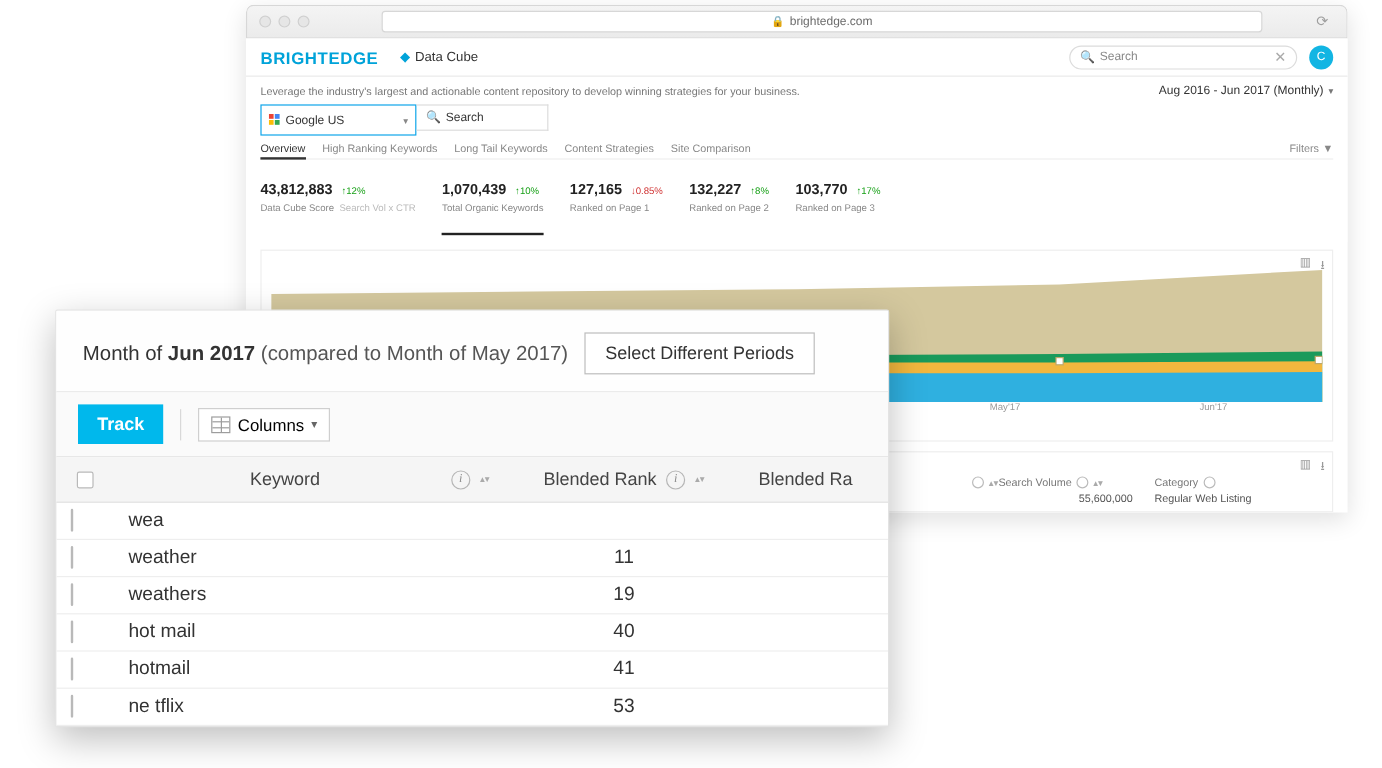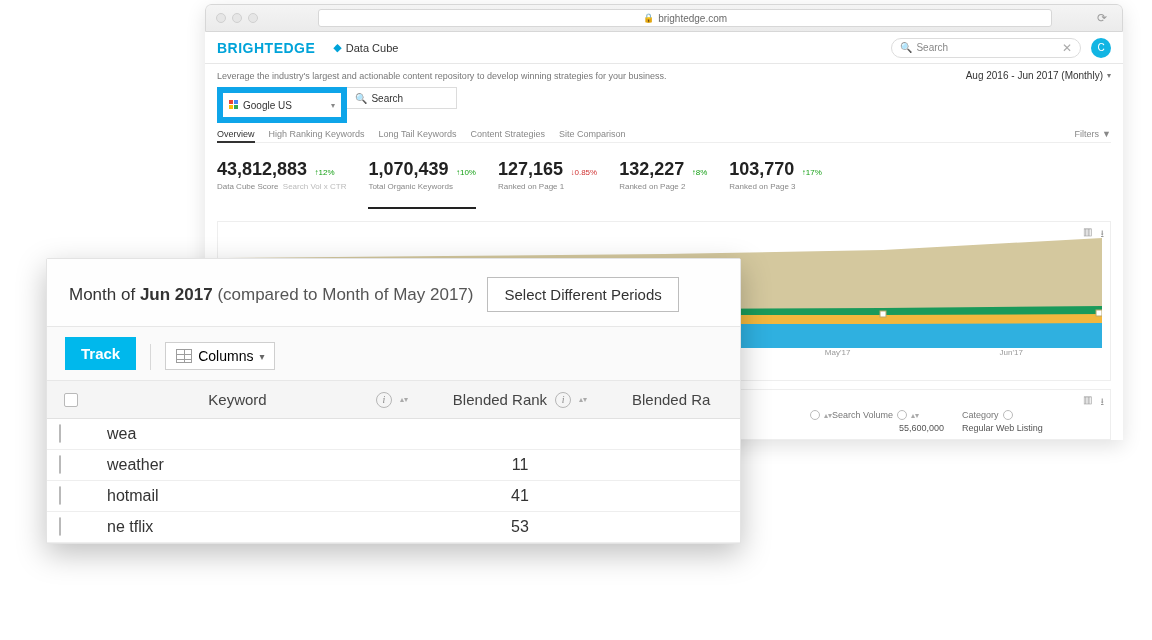--- a/index.html
+++ b/index.html
@@ -49,36 +49,36 @@
   .avatar { width:20px; height:20px; border-radius:50%; background:#12b5e3; color:#fff; display:flex;align-items:center;justify-content:center;font-size:10px; margin-left:10px;}
 
   
   .sub { padding:6px 12px 4px 12px; background:#fff; }
   .sub .row { display:flex; align-items:center; }
   .sub .desc { font-size:9px; color:#777; }
   .sub .daterange { margin-left:auto; font-size:10px; color:#333; display:flex; align-items:center;}
   .sub .caret { margin-left:4px; font-size:8px; color:#777;}
 
   .query-row { margin-top:6px; display:flex; }
-  .engine { width:130px; height:22px; border:6px solid #0ea5e9; display:flex; align-items:center; padding:12px 6px; font-size:10px; color:#333; background:#fff;}
+  .engine { width:130px; height:22px; border:1px solid #0ea5e9; display:flex; align-items:center; padding:12px 6px; font-size:10px; color:#333; background:#fff;}
   .engine .g { width:10px;height:10px;margin-right:4px;display:inline-block;}
   .engine .dd { margin-left:auto; font-size:8px; color:#888;}
   .site-input { flex:1; height:22px; border:1px solid #dcdcdc; border-left:none; padding:0 6px; font-size:10px; color:#333; display:flex; align-items:center;}
   .site-search-btn { width:110px; height:22px; border:1px solid #dcdcdc; border-left:none; display:flex; align-items:center; padding:0 8px; font-size:10px; color:#333;}
   .site-search-btn .mag { margin-right:4px;}
 
   .tabs { margin-top:6px; display:flex; gap:14px; font-size:9px; color:#888; border-bottom:1px solid #eee; padding-bottom:3px;}
   .tabs .tab.active { color:#333; border-bottom:2px solid #333; padding-bottom:2px; margin-bottom:-4px;}
   .tabs .filters-link { margin-left:auto; display:flex; align-items:center; color:#888;}
   .tabs .funnel { margin-left:3px; font-size:9px;}
 
   
   .stats { display:flex; gap:22px; padding:12px 12px 6px 12px; background:#fff;}
   .stat { }
-  .stat .num { font-size:18px; color:#222; font-weight:600; display:inline-block;}
+  .stat .num { font-size:12px; color:#222; font-weight:600; display:inline-block;}
   .stat .delta { font-size:8px; margin-left:3px;}
   .up { color:#17a017;}
   .down { color:#d03333;}
   .stat .label { font-size:8px; color:#888; margin-top:2px;}
   .stat.active { border-bottom:2px solid #222; padding-bottom:16px;}
 
   
   .chart-area { margin:6px 12px; border:1px solid #eee; padding:6px 8px 4px 8px; background:#fff; position:relative; height:160px;}
   .chart-tools { position:absolute; top:4px; right:6px; display:flex; gap:8px; color:#999; font-size:10px;}
   .chart-svg { width:100%; height:120px; display:block;}
@@ -105,21 +105,21 @@
     box-shadow: 0 10px 30px rgba(0,0,0,0.25);
     border-radius: 2px;
     border:1px solid #e3e3e3;
   }
   .kw-head { padding:18px 22px 14px 22px; border-bottom:1px solid #e7e7e7; display:flex; align-items:center; background:#fefefe; }
   .kw-head .title { font-size:17px; color:#333; font-weight:300;}
   .kw-head .title b { font-weight:700;}
   .kw-head .cmp { font-size:17px; color:#555; font-weight:300;}
   .period-btn { margin-left:14px; padding:8px 16px; border:1px solid #bdbdbd; background:#fff; font-size:15px; color:#333; cursor:pointer;}
 
-  .kw-toolbar { padding:10px 18px; display:flex; align-items:flex-end; gap:14px; border-bottom:1px solid #e7e7e7; background:#fafafa;}
+  .kw-toolbar { padding:10px 18px; display:flex; align-items:center; gap:14px; border-bottom:1px solid #e7e7e7; background:#fafafa;}
   .track-btn { background:#00b8ec; color:#fff; border:none; padding:8px 16px; font-size:15px; font-weight:600; cursor:pointer;}
   .vdiv { width:1px; height:26px; background:#d8d8d8;}
   .columns-dd { display:flex; align-items:center; gap:6px; border:1px solid #cfcfcf; padding:5px 10px; background:#fff; font-size:14px;}
   .columns-dd .grid-icon{ width:16px;height:14px;position:relative; border:1px solid #9d9d9d; }
   .columns-dd .grid-icon::before{content:"";position:absolute;left:50%;top:0;bottom:0;border-left:1px solid #9d9d9d;}
   .columns-dd .grid-icon::after{content:"";position:absolute;top:33%;left:0;right:0;border-top:1px solid #9d9d9d; box-shadow:0 5px 0 #9d9d9d;}
   .columns-dd .dd { font-size:10px; color:#666;}
 
   .kw-table-head { display:flex; align-items:center; background:#f5f5f5; border-bottom:1px solid #e1e1e1; font-size:15px; color:#444;}
   .kw-table-head .cell { padding:10px 12px; display:flex; align-items:center; gap:8px;}
@@ -341,20 +341,32 @@
         <div class="cell br2"></div>
       </div>
       <div class="kw-row">
         <div class="cell chk"><span class="chkbox"></span></div>
         <div class="cell keyword">weather</div>
         <div class="cell br">11</div>
         <div class="cell br2"></div>
       </div>
       <div class="kw-row">
         <div class="cell chk"><span class="chkbox"></span></div>
+        <div class="cell keyword">weathers</div>
+        <div class="cell br">19</div>
+        <div class="cell br2"></div>
+      </div>
+      <div class="kw-row">
+        <div class="cell chk"><span class="chkbox"></span></div>
+        <div class="cell keyword">hot mail</div>
+        <div class="cell br">40</div>
+        <div class="cell br2"></div>
+      </div>
+      <div class="kw-row">
+        <div class="cell chk"><span class="chkbox"></span></div>
         <div class="cell keyword">hotmail</div>
         <div class="cell br">41</div>
         <div class="cell br2"></div>
       </div>
       <div class="kw-row">
         <div class="cell chk"><span class="chkbox"></span></div>
         <div class="cell keyword">ne tflix</div>
         <div class="cell br">53</div>
         <div class="cell br2"></div>
       </div>

